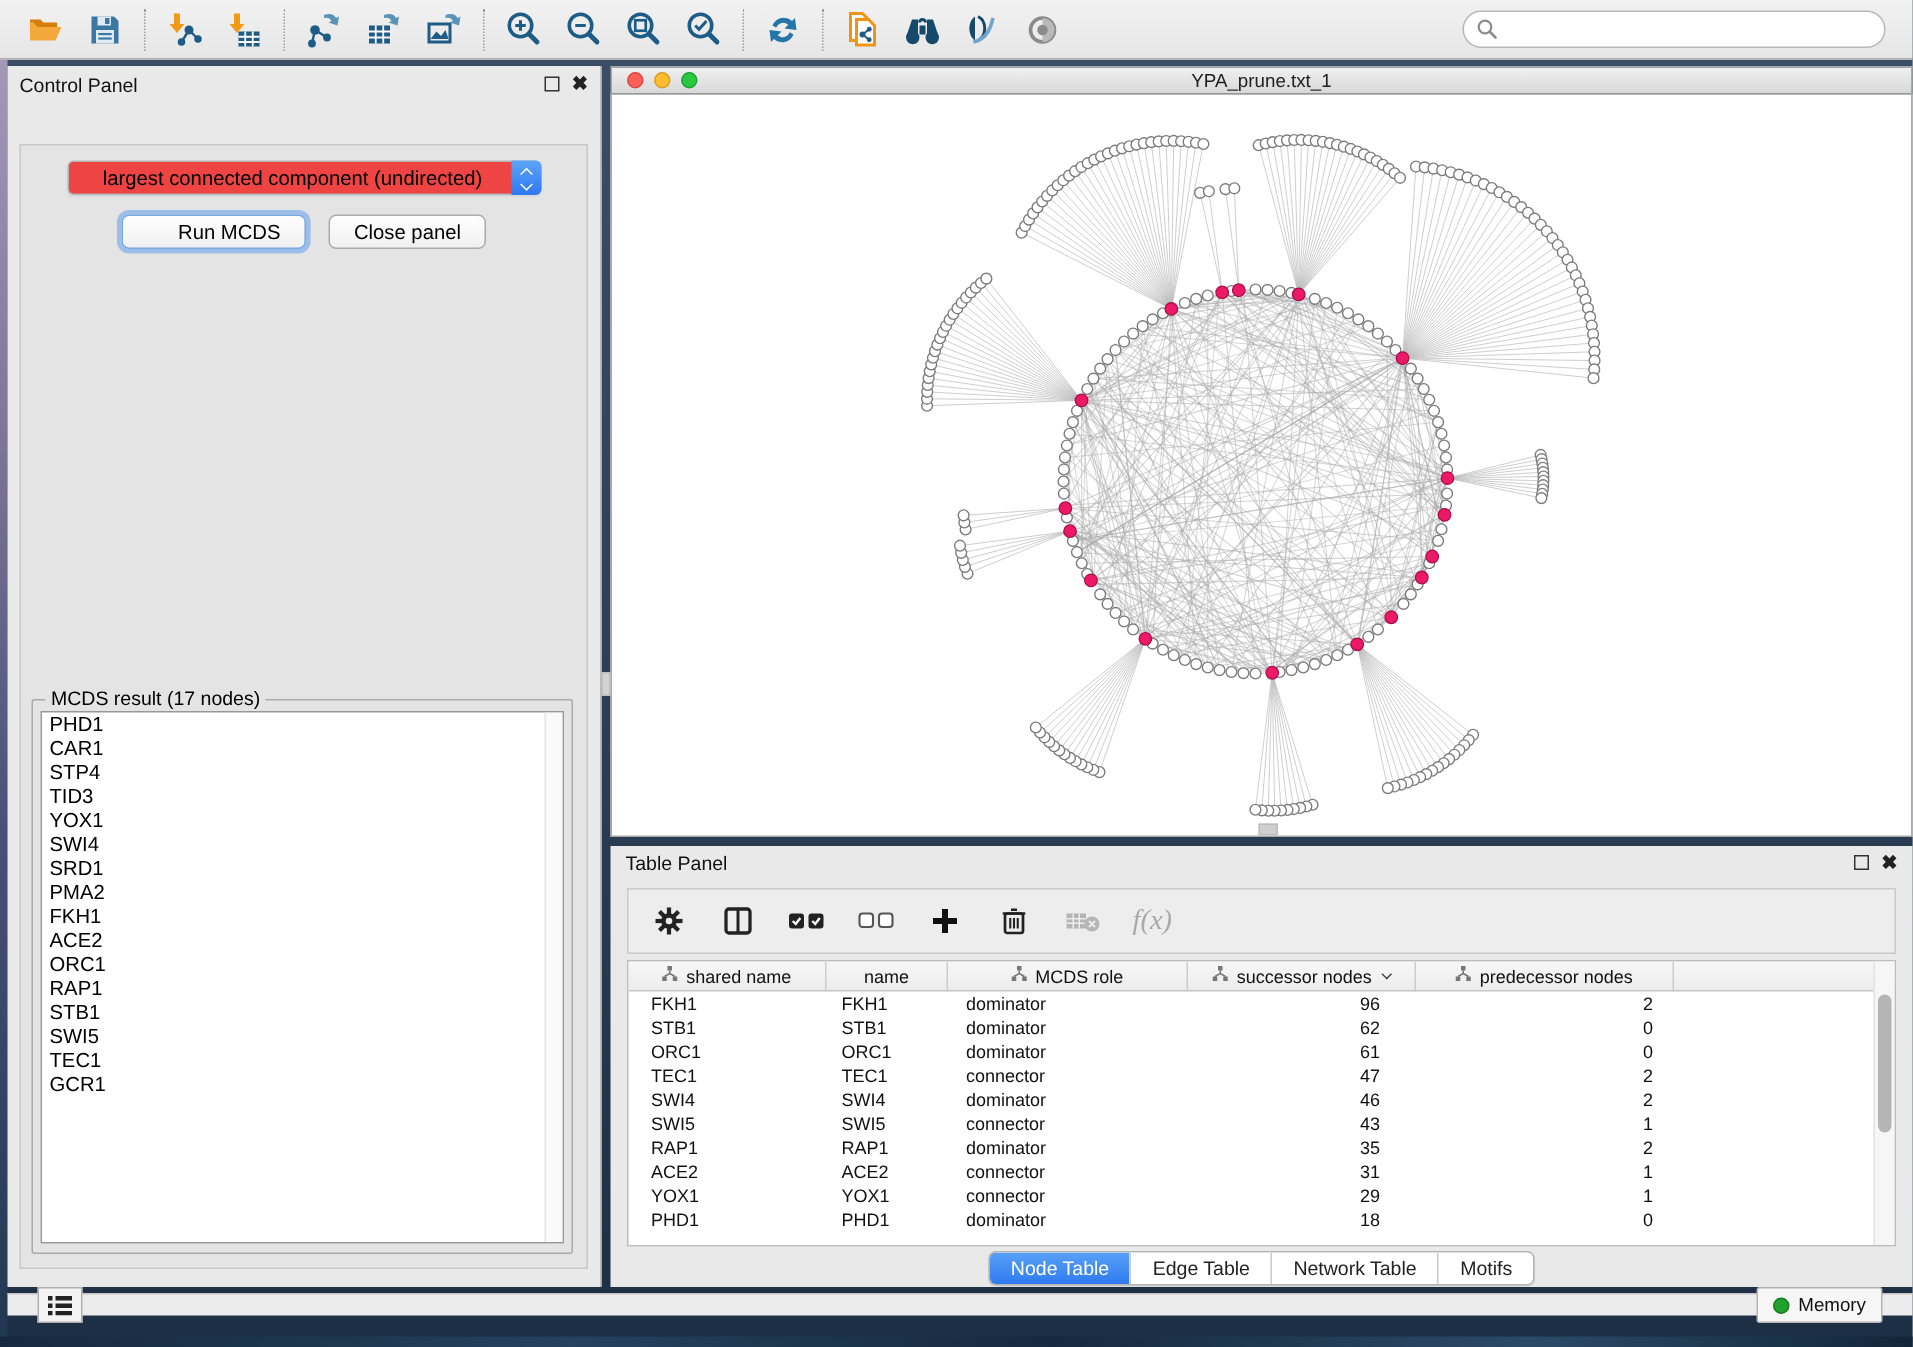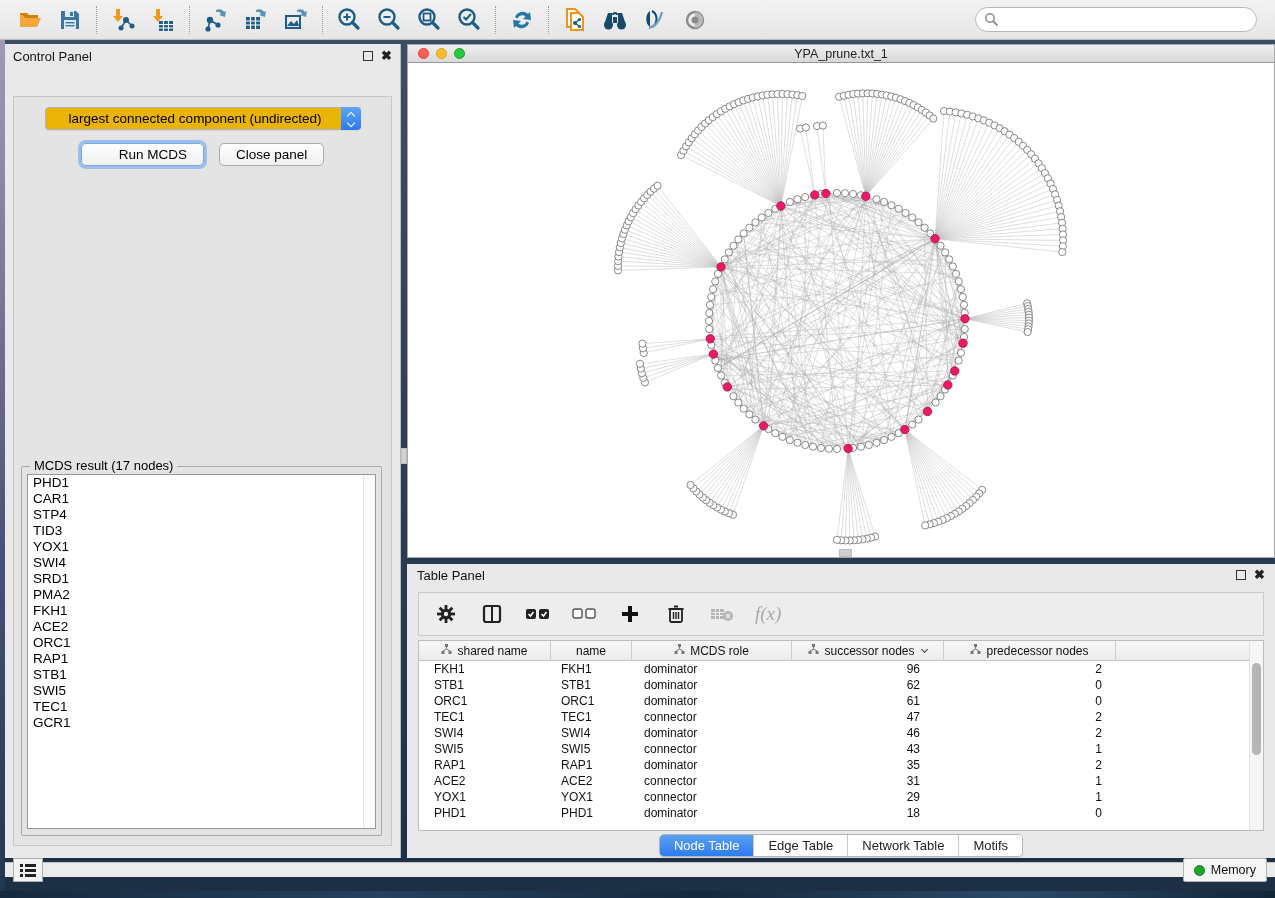--- a/index.html
+++ b/index.html
@@ -38,21 +38,21 @@
   .seg-tabs { position:absolute; left:50%; transform:translateX(-50%); top:28px;
     display:inline-flex; border:1px solid #b3b3b3; border-radius:5px; overflow:hidden;
     background:#fff; box-shadow:0 1px 1px rgba(0,0,0,.08); z-index:3; }
   .seg-tab { padding:3px 14px; font-size:13px; color:#222; background:#fff; border-left:1px solid #c9c9c9; cursor:default; }
   .seg-tab:first-child { border-left:none; }
   .seg-tab.sel { background:linear-gradient(180deg,#59a0f7,#2e7bf0); color:#fff; border-left-color:#2e7bf0; }
 
   .cp-inset { position:absolute; left:8px; right:8px; top:52px; bottom:12px;
     background:#e4e4e4; border:1px solid #c8c8c8; }
   .opt-label { text-align:center; margin-top:16px; font-size:13.5px; color:#111; }
-  .dropdown { margin:10px auto 0; width:316px; height:23px; background:#eab308;
+  .dropdown { margin:10px auto 0; width:316px; height:23px; background:#ef4444;
     border:1px solid #b4b4b4; border-radius:4px; display:flex; align-items:center;
     box-shadow:0 1px 1px rgba(0,0,0,.06); }
   .dropdown .dd-text { flex:1; font-size:13.5px; color:#000; text-align:center; padding-left:4px; white-space:nowrap; }
   .dd-stepper { width:20px; height:23px; margin:-1px -1px -1px 0; border-radius:0 4px 4px 0;
     background:linear-gradient(180deg,#5ea4f8,#2d79f0); display:flex; flex-direction:column;
     align-items:center; justify-content:center; gap:2px; }
   .chev { width:6px; height:6px; border:1.6px solid #fff; border-bottom:none; border-right:none; transform:rotate(45deg); margin-top:2px;}
   .chev.down { border:1.6px solid #fff; border-top:none; border-left:none; margin-top:-1px;}
   .btn-row { display:flex; justify-content:center; gap:15px; margin-top:13px; }
   .mac-btn { font-size:13.5px; color:#000; padding:3px 16px; background:linear-gradient(180deg,#ffffff,#f0f0f0);
@@ -102,21 +102,21 @@
   .td.num { text-align:right; }
   .tbl-scroll { position:absolute; right:0; top:0; bottom:0; width:14px; background:#f6f6f6; border-left:1px solid #e2e2e2; }
   .tbl-thumb { position:absolute; left:2px; width:9px; top:22px; height:92px; background:#b5b5b5; border-radius:5px; }
   .sort-chev { width:5px; height:5px; border:1.4px solid #444; border-top:none; border-left:none;
     transform:rotate(45deg); margin-left:2px; margin-top:-3px; }
 
   .tbl-tabs-row { position:absolute; left:0; right:0; top:270px; display:flex; justify-content:center; }
 
   
   .statusbar { position:absolute; left:5px; right:0; top:862px; height:15px; background:#ececec;
-    border-top:1px solid #c3c3c3; display:flex; align-items:center; padding:0 8px; }
+    border-top:1px solid #c3c3c3; display:flex; align-items:center; padding:0 20px; }
   .list-btn { width:30px; height:24px; background:#f3f3f3; border:1px solid #adadad; display:flex; align-items:center; justify-content:center; }
   .mem-btn { margin-left:auto; height:24px; display:flex; align-items:center; gap:6px;
     background:#f6f6f6; border:1px solid #b3b3b3; border-radius:2px; padding:0 10px; font-size:12.5px; color:#111; }
   .mem-dot { width:11px; height:11px; border-radius:50%; background:#1fa32e; border:1px solid #157d20; }
 
   .appbg { position:absolute; left:5px; top:40px; right:0; bottom:7px; background:#e0e0e0; z-index:-1; }
 </style>
 </head>
 <body>
 

